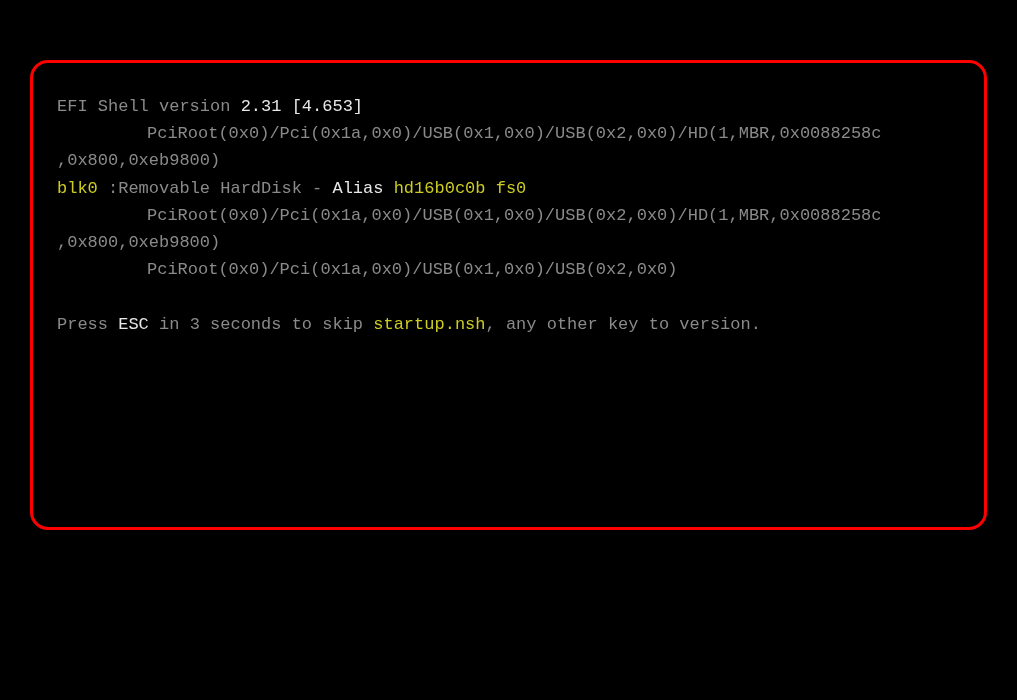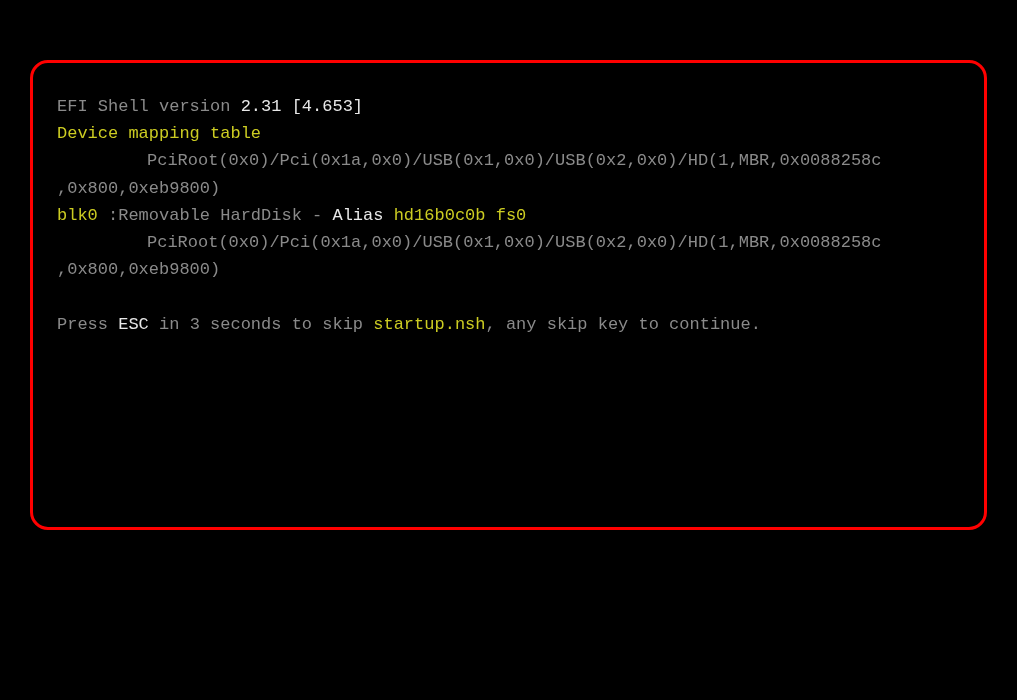--- a/index.html
+++ b/index.html
@@ -42,32 +42,32 @@
 </head>
 <body>
 
 <div class="terminal-frame">
 
   <div class="line">
     <span class="gray">EFI Shell version </span><span class="white">2.31 [4.653]</span>
   </div>
 
 
-  <div class="line yellow">Device mapping table</div>
 
   <div class="line gray indent2">PciRoot(0x0)/Pci(0x1a,0x0)/USB(0x1,0x0)/USB(0x2,0x0)/HD(1,MBR,0x0088258c</div>
   <div class="line gray">,0x800,0xeb9800)</div>
 
   <div class="line">
     <span class="yellow">  blk0</span><span class="gray"> :Removable HardDisk - </span><span class="white">Alias </span><span class="yellow">hd16b0c0b fs0</span>
   </div>
   <div class="line gray indent2">PciRoot(0x0)/Pci(0x1a,0x0)/USB(0x1,0x0)/USB(0x2,0x0)/HD(1,MBR,0x0088258c</div>
   <div class="line gray">,0x800,0xeb9800)</div>
 
+  <div class="line gray indent2">PciRoot(0x0)/Pci(0x1a,0x0)/USB(0x1,0x0)/USB(0x2,0x0)</div>
 
   <div class="blank"></div>
 
   <div class="line">
-    <span class="gray">Press </span><span class="white">ESC</span><span class="gray"> in 3 seconds to skip </span><span class="yellow">startup.nsh</span><span class="gray">, any skip key to continue.</span>
+    <span class="gray">Press </span><span class="white">ESC</span><span class="gray"> in 3 seconds to skip </span><span class="yellow">startup.nsh</span><span class="gray">, any other key to version.</span>
   </div>
 
 
 </div>
 
 </body></html>

